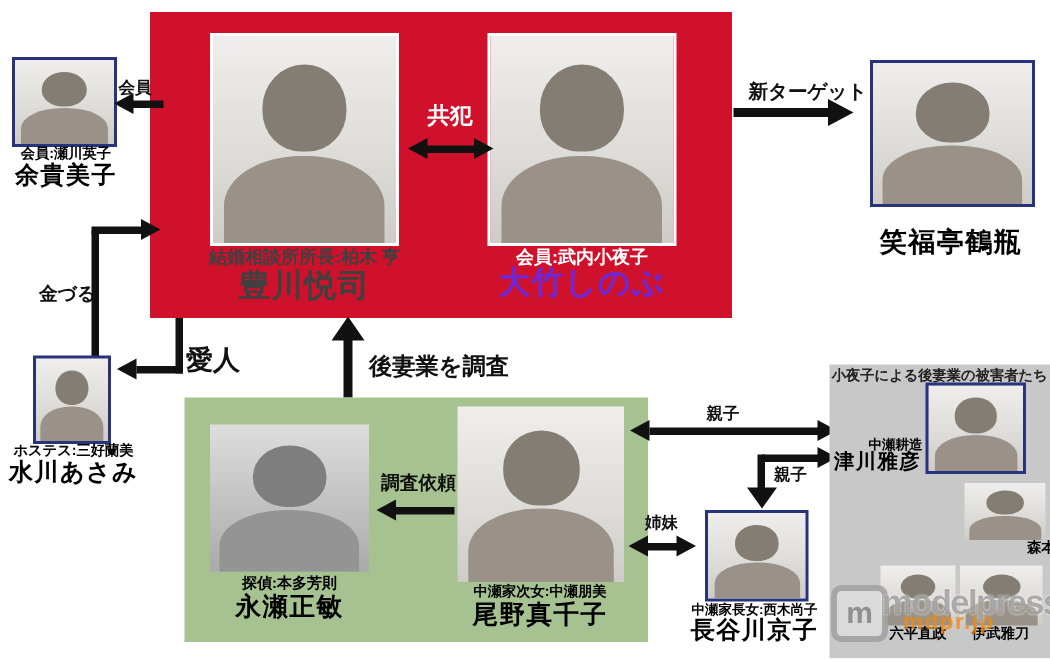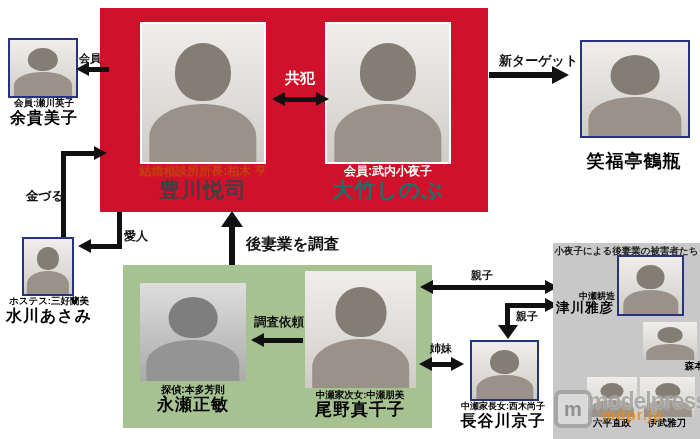--- a/index.html
+++ b/index.html
@@ -37,26 +37,26 @@
            color:rgba(243,137,10,.78);letter-spacing:1px;}
 </style>
 </head>
 <body>
 
 <div id="canvas">
 
   <div class="abs" style="left:100px;top:8px;width:388px;height:204px;background:#d0112b;"></div>
 
   <div class="ph whitebd" style="left:140px;top:22px;width:122px;height:138px;"></div>
-  <div class="abs ctr rt" style="left:103px;top:165px;width:200px;font-size:12px;color:#c2410c;">結婚相談所所長:柏木 亨</div>
+  <div class="abs ctr rt" style="left:103px;top:165px;width:200px;font-size:12px;color:#404040;">結婚相談所所長:柏木 亨</div>
   <div class="abs ctr nm" style="left:103px;top:179px;width:200px;font-size:21px;color:#404040;">豊川悦司</div>
 
   <div class="ph whitebd" style="left:325px;top:22px;width:122px;height:138px;"></div>
   <div class="abs ctr rt" style="left:288px;top:165px;width:200px;font-size:12px;color:#fff;">会員:武内小夜子</div>
-  <div class="abs ctr nm" style="left:288px;top:179px;width:200px;font-size:21px;color:#0f766e;">大竹しのぶ</div>
+  <div class="abs ctr nm" style="left:288px;top:179px;width:200px;font-size:21px;color:#6d28d9;font-family:Liberation Mono, monospace;">大竹しのぶ</div>
 
   <div class="abs ctr rt" style="left:276px;top:69px;width:48px;font-size:15px;color:#fff;">共犯</div>
   <div>
     <div class="seg" style="left:284px;top:97px;width:32px;height:5px;"></div>
     <div class="hl" style="left:272px;top:92px;"></div>
     <div class="hr" style="left:316px;top:92px;"></div>
   </div>
 
   <div class="ph navy" style="left:8px;top:38px;width:66px;height:56px;"></div>
   <div class="abs ctr rt" style="left:0px;top:98px;width:88px;font-size:9.5px;">会員:瀬川英子</div>
@@ -68,21 +68,21 @@
     <div class="hl" style="left:76px;top:62px;"></div>
   </div>
 
   <div class="rel" style="left:26px;top:188px;font-size:12.5px;">金づる</div>
   <div>
     <div class="seg" style="left:61px;top:154px;width:5px;height:84px;"></div>
     <div class="seg" style="left:61px;top:151px;width:34px;height:5px;"></div>
     <div class="hr" style="left:94px;top:146px;"></div>
   </div>
 
-  <div class="rel" style="left:124px;top:228px;font-size:12px;">愛人</div>
+  <div class="rel" style="left:124px;top:228px;font-size:18px;">愛人</div>
   <div>
     <div class="seg" style="left:117px;top:212px;width:5px;height:37px;"></div>
     <div class="seg" style="left:91px;top:244px;width:31px;height:5px;"></div>
     <div class="hl" style="left:78px;top:239px;"></div>
   </div>
 
   <div class="ph navy" style="left:22px;top:237px;width:48px;height:55px;"></div>
   <div class="abs ctr rt" style="left:0px;top:296px;width:98px;font-size:9.5px;text-align:center;">ホステス:三好蘭美</div>
   <div class="abs ctr nm" style="left:0px;top:307px;width:98px;font-size:16px;">水川あさみ</div>
 

